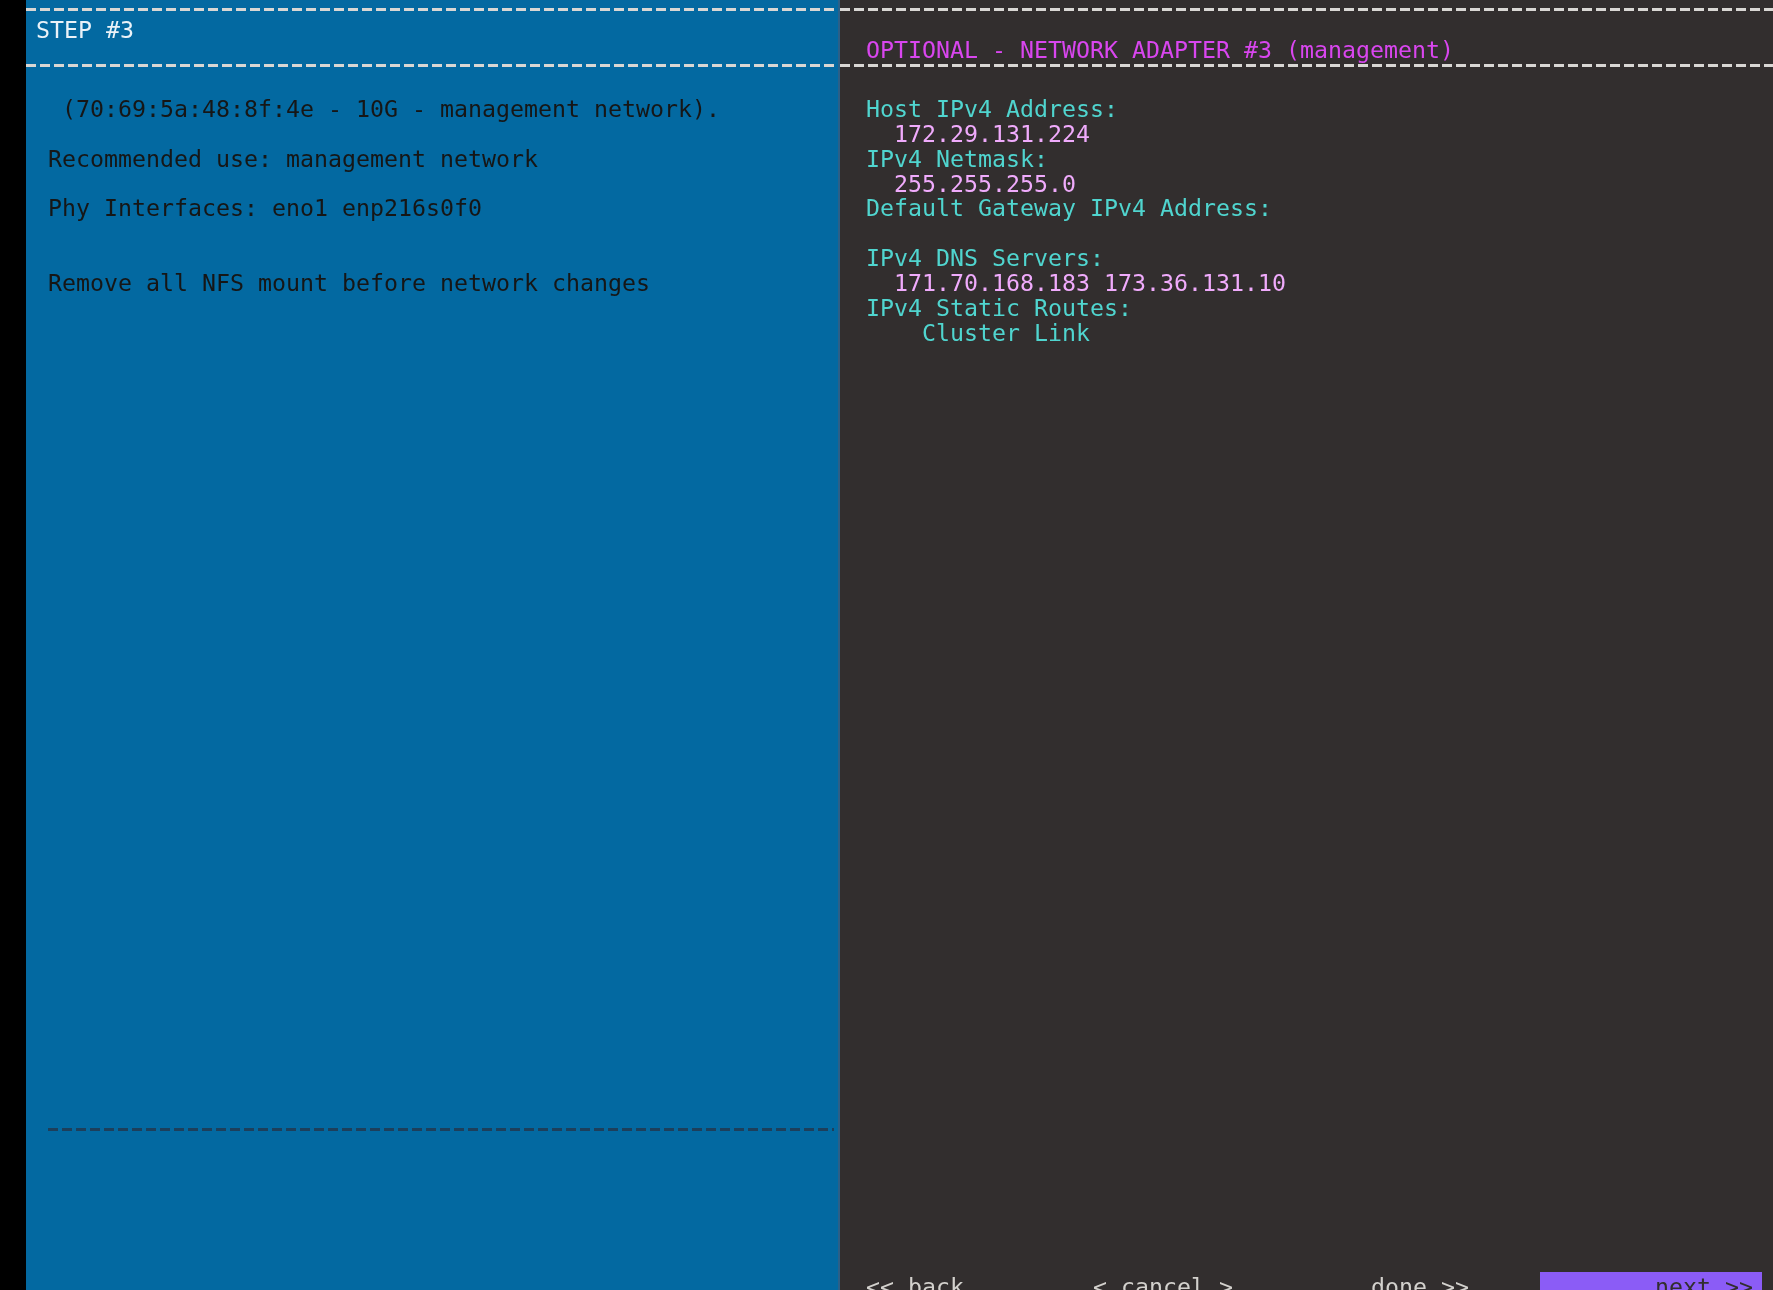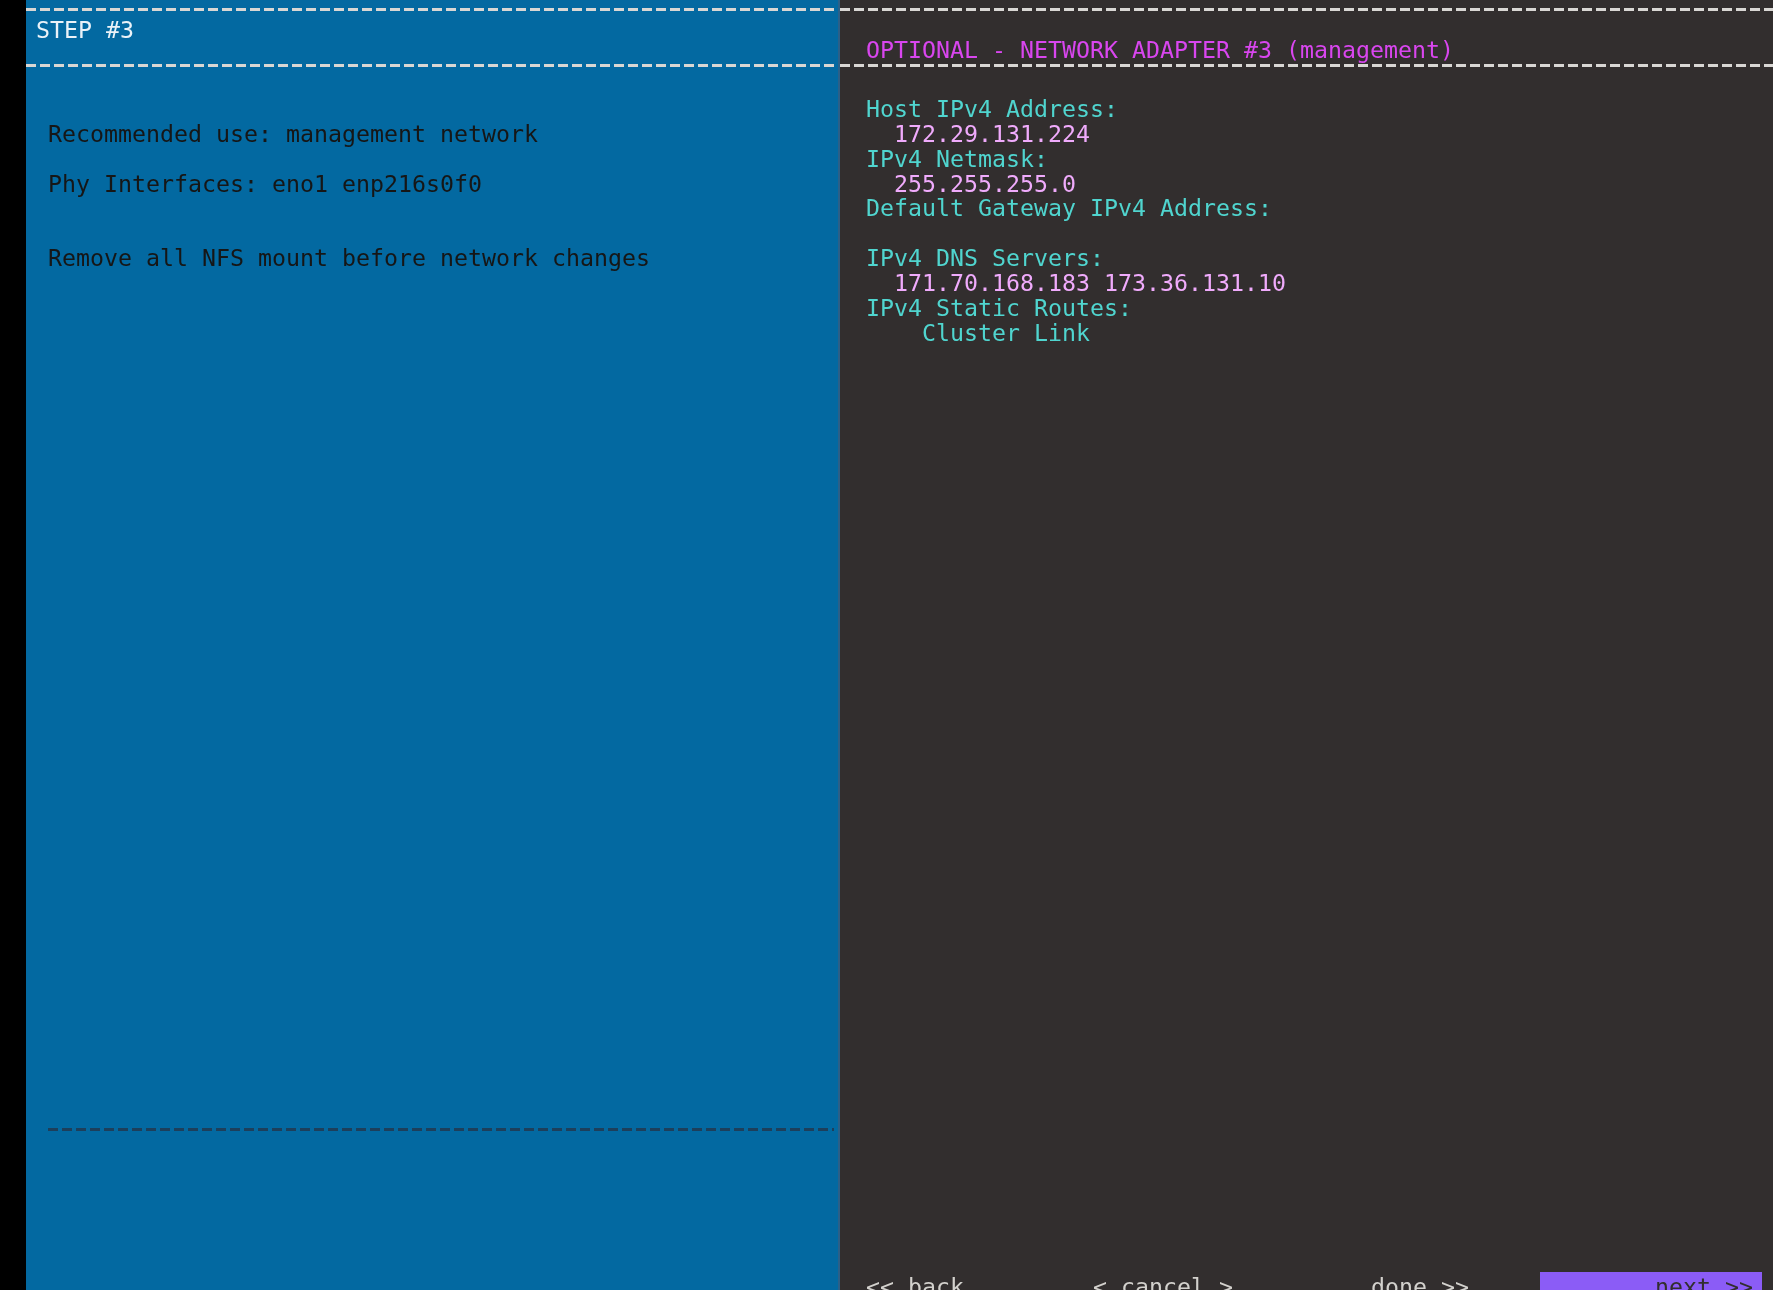--- a/index.html
+++ b/index.html
@@ -119,20 +119,21 @@
 <body>
 
 <div class="screen">
 
   <div class="panel-left">
     <div class="dash-row dash-top"></div>
     <div class="panel-title">STEP #3</div>
     <div class="dash-row dash-bottom"></div>
 
     <div class="step-body">
+        <div class="bline"> (70:69:5a:48:8f:4e - 10G - management network).</div>
         <div class="bline"></div>
         <div class="bline">Recommended use: management network</div>
         <div class="bline"></div>
         <div class="bline">Phy Interfaces: eno1 enp216s0f0</div>
         <div class="bline"></div>
         <div class="bline"></div>
         <div class="bline">Remove all NFS mount before network changes</div>
       </div>
 
     <div class="step-separator"></div>

